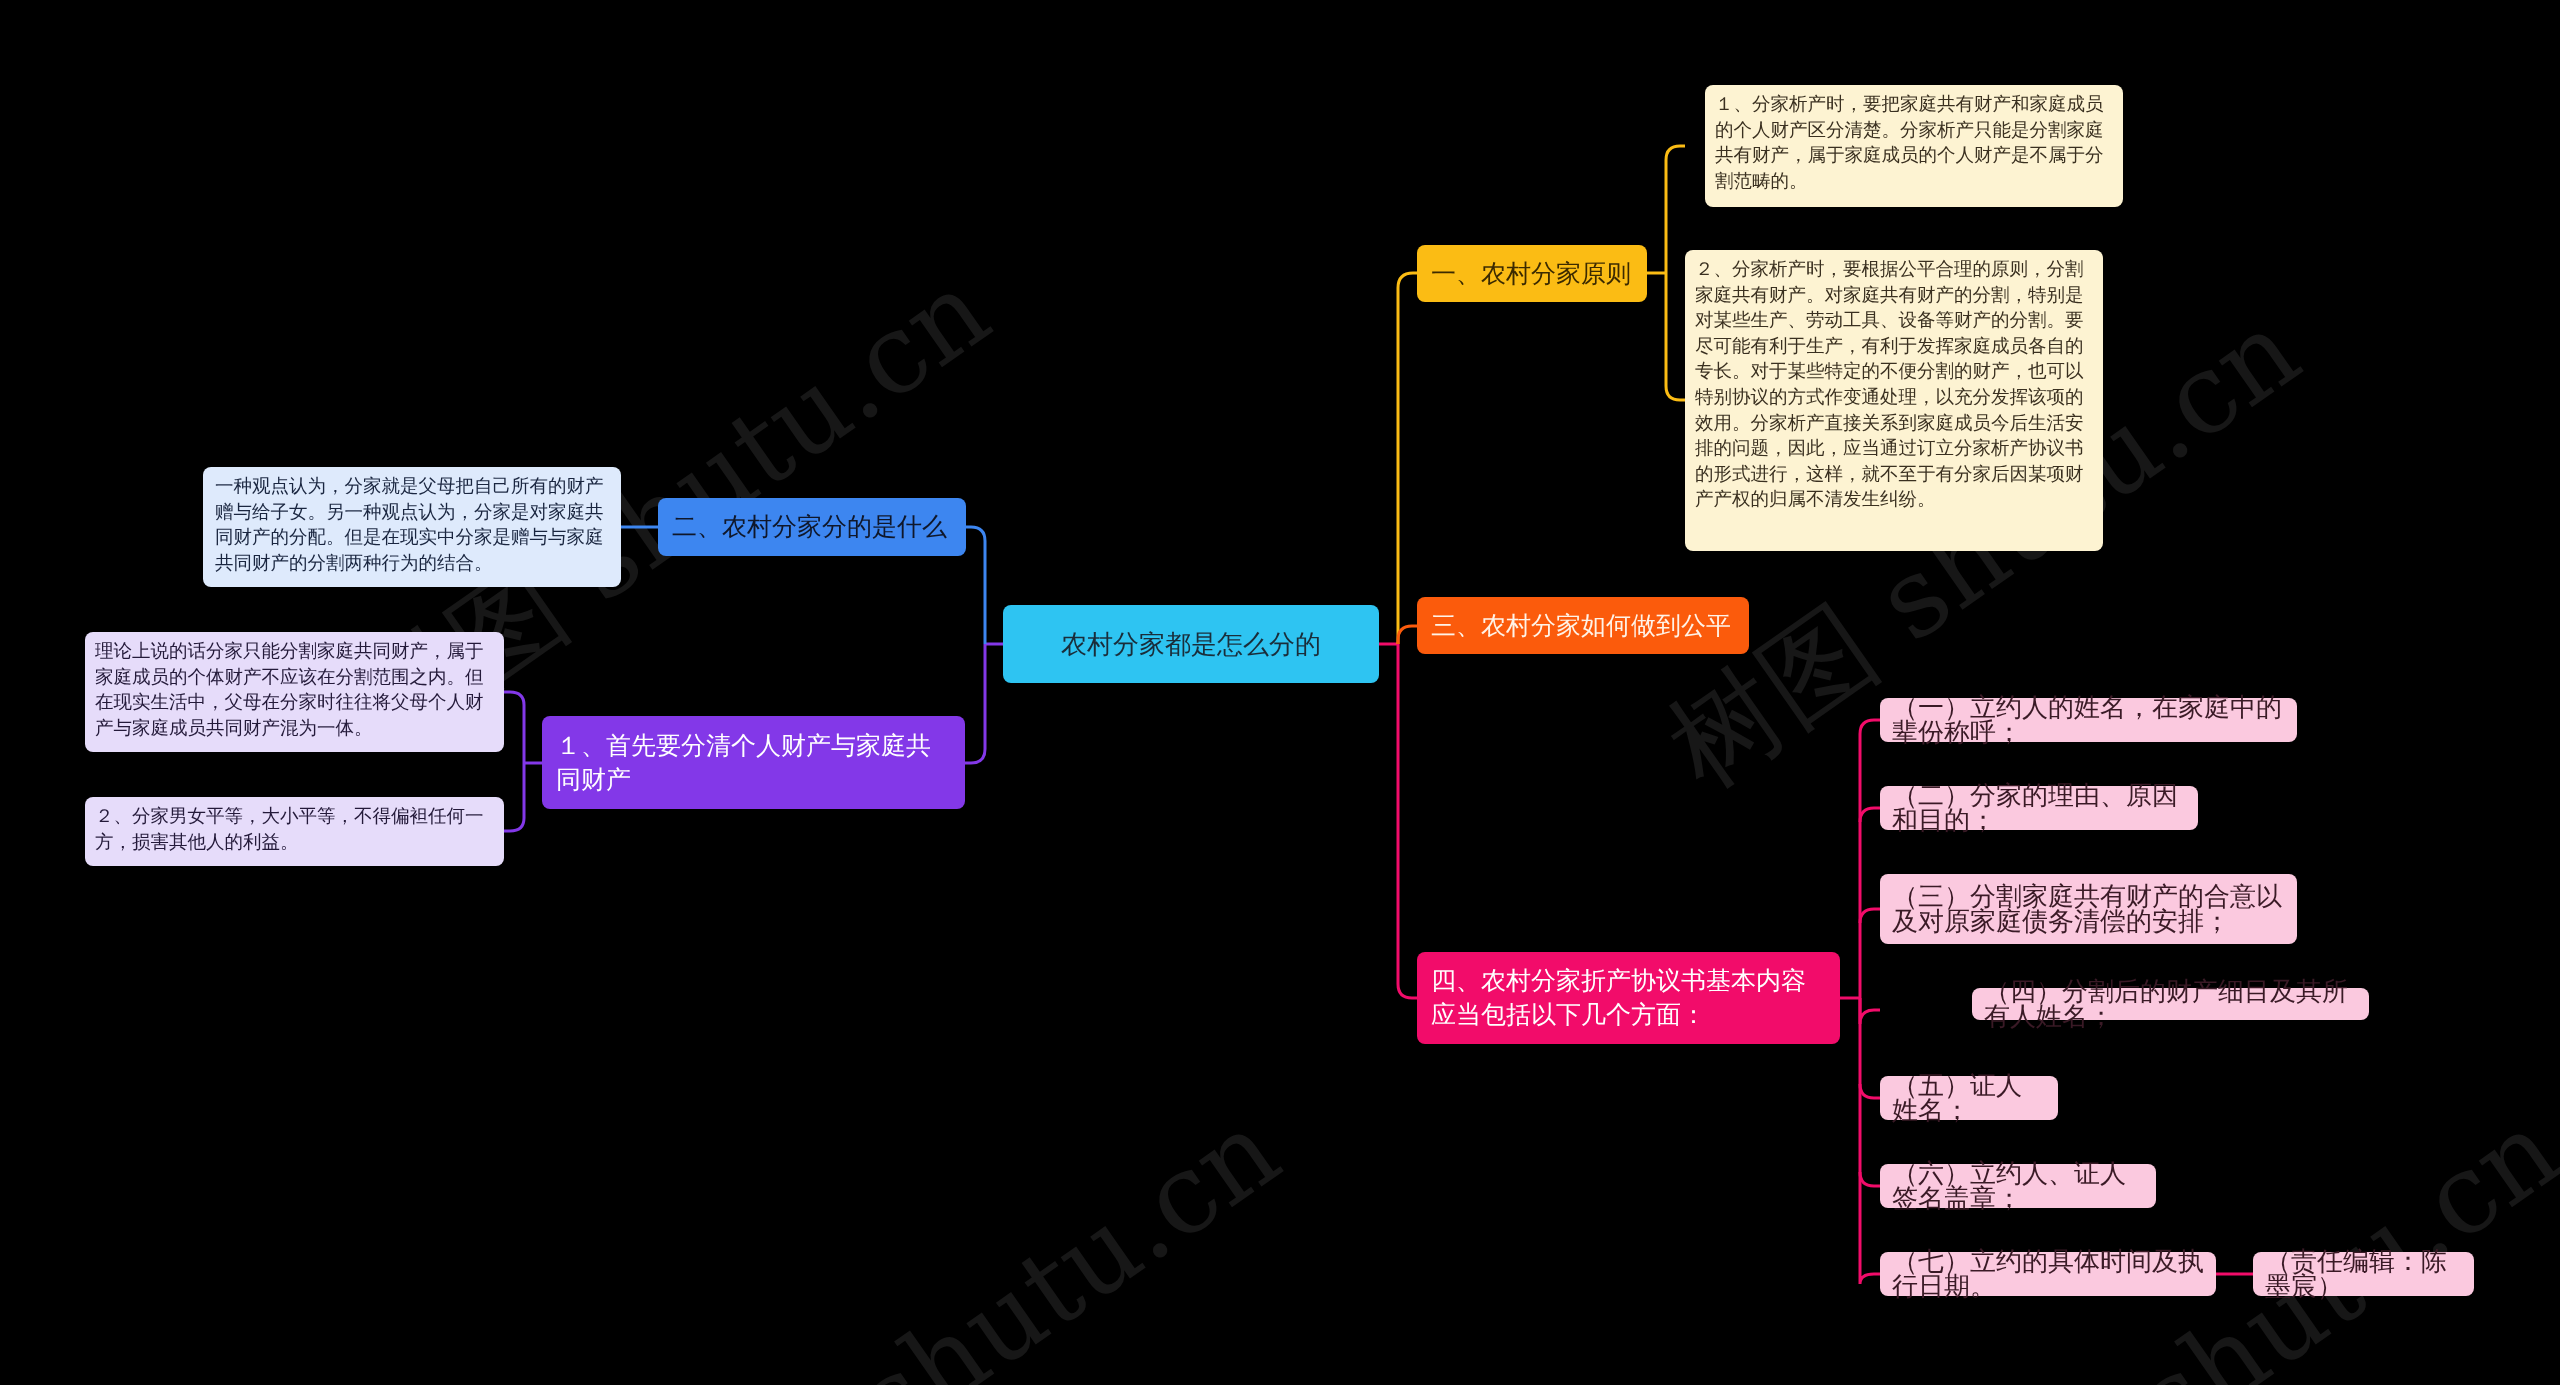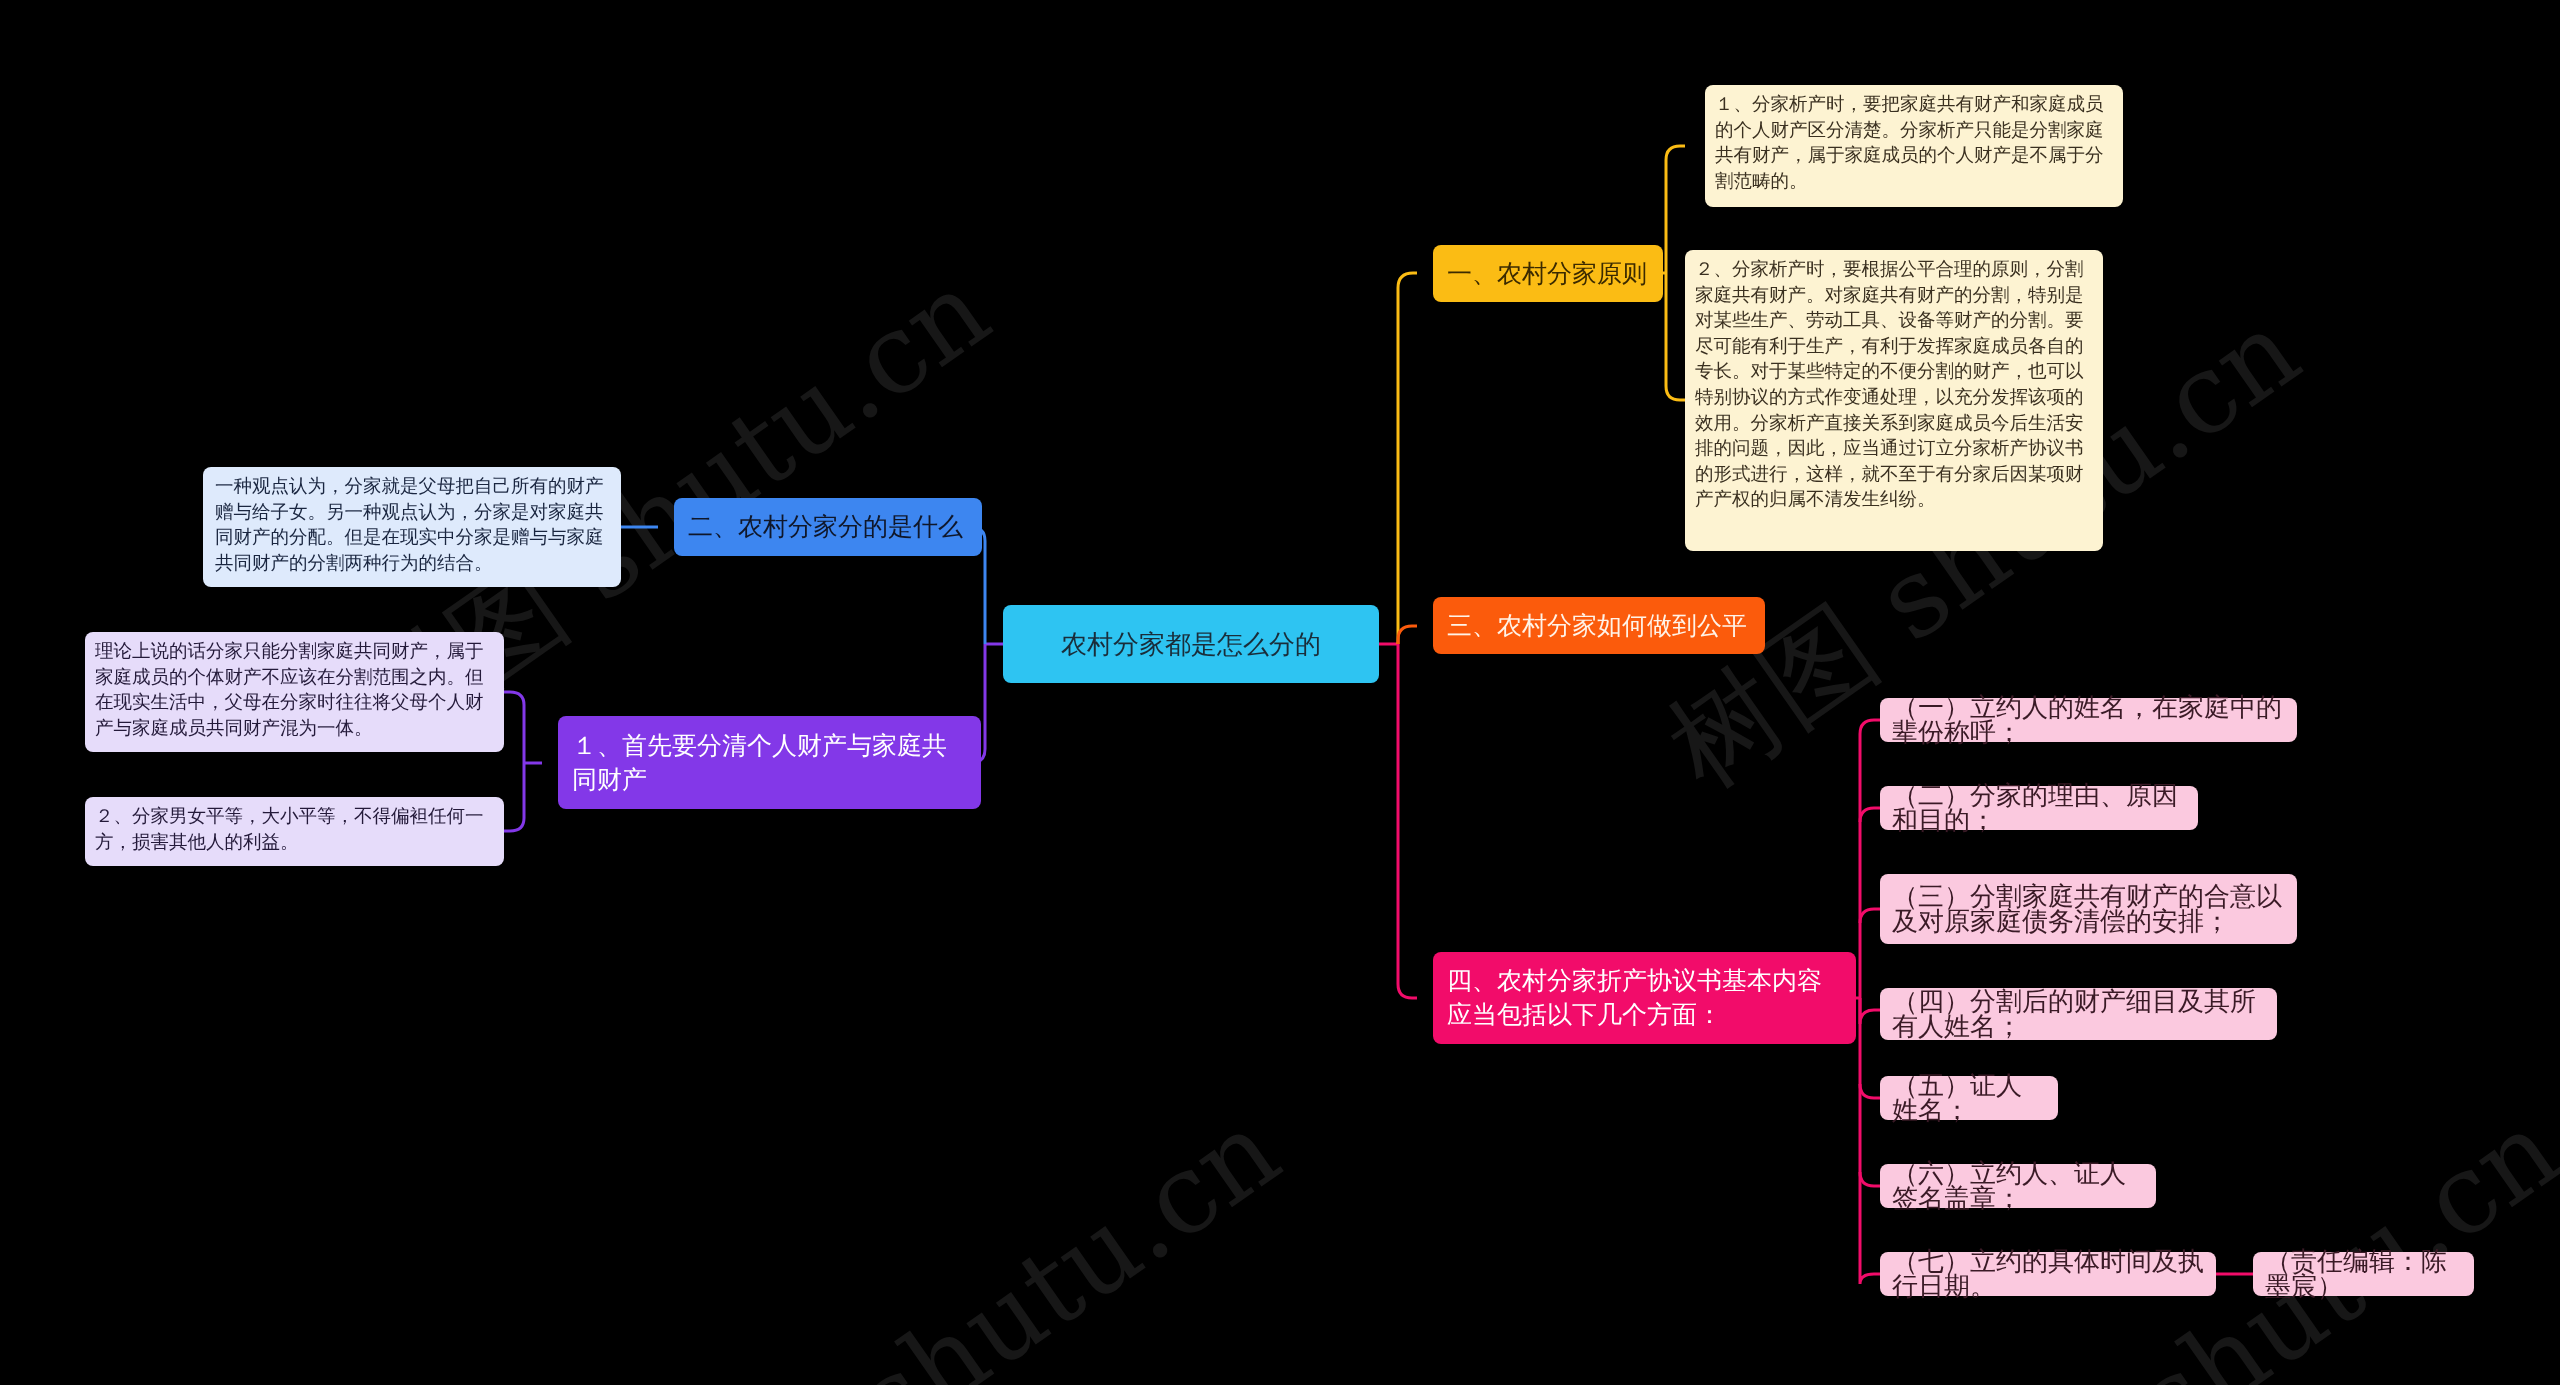--- a/index.html
+++ b/index.html
@@ -1,21 +1,21 @@
 <!DOCTYPE html>
 <html><head>
 <meta charset="utf-8">
 <style>
   html, body { margin:0; padding:0; }
   body { width:2560px; height:1385px; background:#000; position:relative; overflow:hidden;
          font-family:"DejaVu Sans","Liberation Sans",sans-serif; }
   .node { position:absolute; box-sizing:border-box; border-radius:8px; display:flex; align-items:center; }
   .txt { display:block; white-space:normal; }
   .center { background:#2ec4f2; color:#1a2d3a; font-size:26px; justify-content:center; }
-  .l1 { font-size:25px; padding:0 14px; line-height:34px;margin-left:16px; }
+  .l1 { font-size:25px; padding:0 14px; line-height:34px; }
   .yellow { background:#fbbc14; color:#3b2a00; }
   .orange { background:#fb5b0c; color:#fff3e8; }
   .magenta { background:#f20c6a; color:#fff; }
   .blue { background:#3d86f0; color:#0f172a; }
   .purple { background:#8338e8; color:#fff; }
   .detail { font-size:18.5px; line-height:25.6px; padding:6px 10px; align-items:flex-start; }
   .cream { background:#fdf3d2; color:#3a3020; }
   .lightblue { background:#deeafc; color:#1a2640; }
   .lavender { background:#e6dcfa; color:#241a3a; }
   .pinkitem { background:#fbc9df; color:#3a1a26; font-size:26px; line-height:25px; padding:0 12px; }
@@ -87,21 +87,21 @@
 </div>
 <div class="node pinkitem" style="left:1880px;top:698px;width:417px;height:44px;">
   <span class="txt">（一）立约人的姓名，在家庭中的辈份称呼；</span>
 </div>
 <div class="node pinkitem" style="left:1880px;top:786px;width:318px;height:44px;">
   <span class="txt">（二）分家的理由、原因和目的；</span>
 </div>
 <div class="node pinkitem" style="left:1880px;top:874px;width:417px;height:70px;">
   <span class="txt">（三）分割家庭共有财产的合意以及对原家庭债务清偿的安排；</span>
 </div>
-<div class="node pinkitem" style="left:1880px;top:988px;width:397px;height:52px;">
+<div class="node pinkitem" style="left:1972px;top:988px;width:397px;height:32px;">
   <span class="txt">（四）分割后的财产细目及其所有人姓名；</span>
 </div>
 <div class="node pinkitem" style="left:1880px;top:1076px;width:178px;height:44px;">
   <span class="txt">（五）证人姓名；</span>
 </div>
 <div class="node pinkitem" style="left:1880px;top:1164px;width:276px;height:44px;">
   <span class="txt">（六）立约人、证人签名盖章；</span>
 </div>
 <div class="node pinkitem" style="left:1880px;top:1252px;width:336px;height:44px;">
   <span class="txt">（七）立约的具体时间及执行日期。</span>

